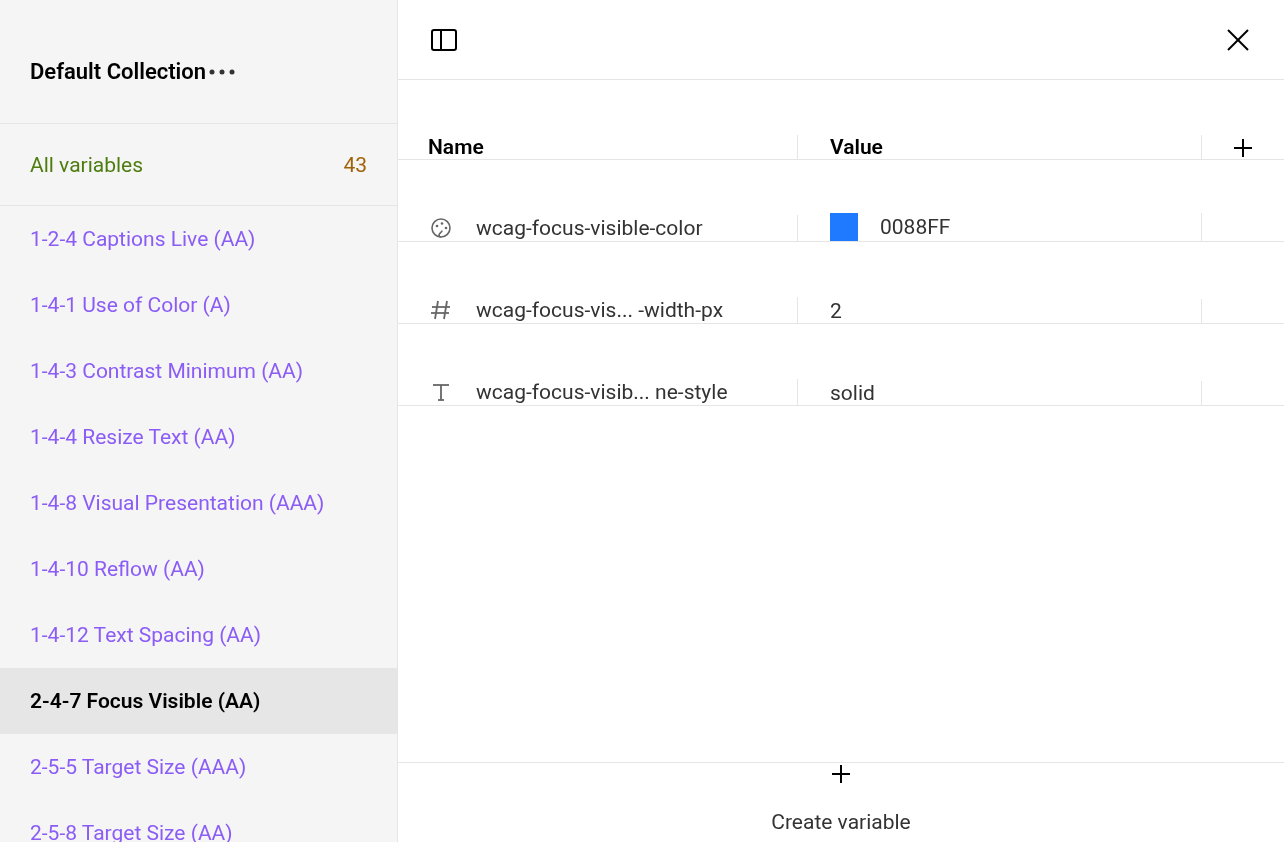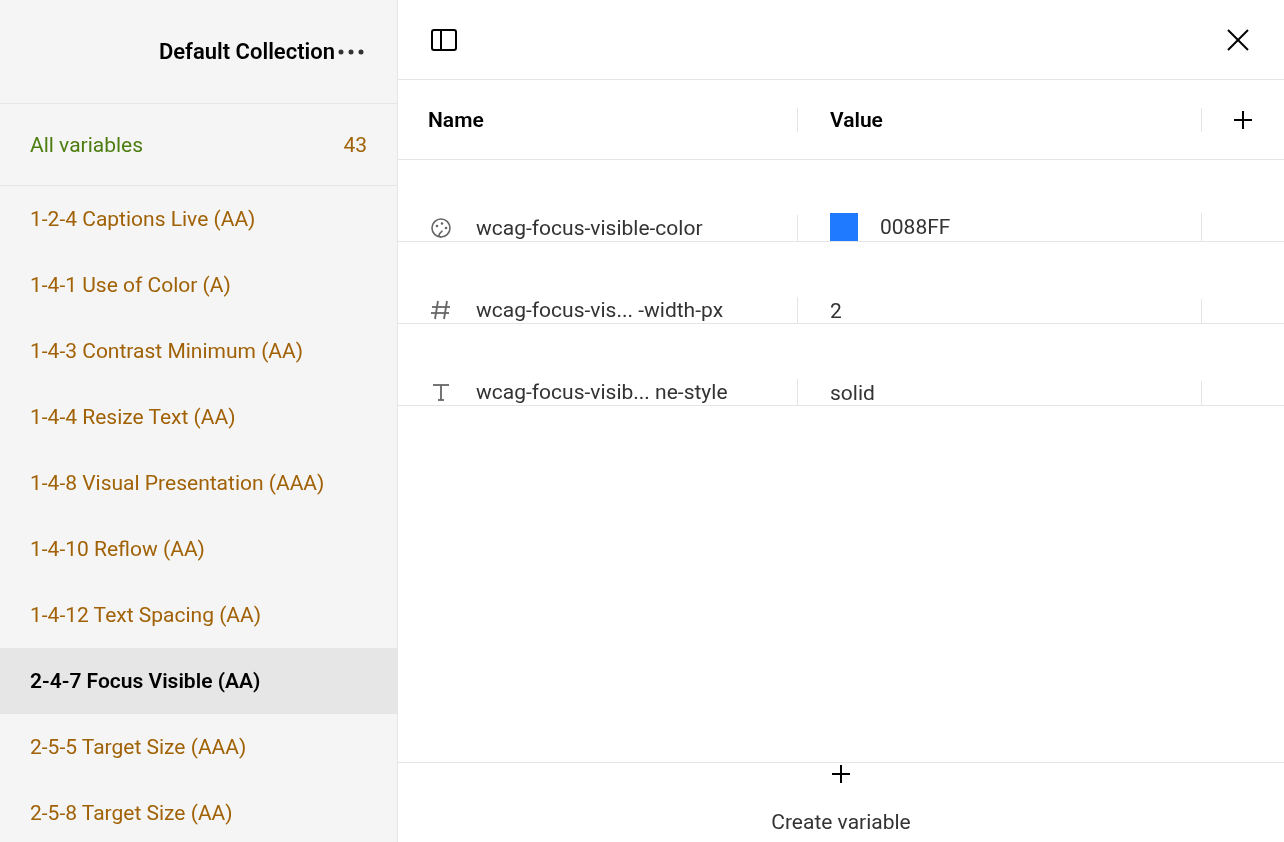--- a/index.html
+++ b/index.html
@@ -22,23 +22,24 @@
     background: #f5f5f5;
     border-right: 1px solid #e5e5e5;
     display: flex;
     flex-direction: column;
     flex: 0 0 398px;
   }
   .sidebar-header {
     height: 104px;
     display: flex;
     align-items: center;
-    justify-content: flex-end;
-    padding: 0 30px;
-    border-bottom: 1px solid #e5e5e5;
+    justify-content: flex-start;
+    padding: 0 30px;
+    border-bottom: 1px solid #e5e5e5;
+    margin-top: 20px;
   }
   .collection-title {
     font-size: 22px;
     font-weight: 600;
   }
   .more-icon {
     display: flex;
     align-items: center;
     justify-content: center;
     width: 32px;
@@ -63,21 +64,21 @@
     flex: 1;
     overflow-y: auto;
   }
   .group-item {
     height: 66px;
     display: flex;
     align-items: center;
     padding: 0 30px;
     cursor: pointer;
     font-size: 21px;
-    color: #a16207;
+    color: #8b5cf6;
   }
   .group-item.selected {
     background: #e6e6e6;
     font-weight: 600;
     color: #000;
   }
 
   
   .main {
     flex: 1;
@@ -101,21 +102,21 @@
     width: 32px;
     height: 32px;
     cursor: pointer;
   }
   .panel-toggle svg, .close-btn svg { width: 30px; height: 30px; stroke: #000; }
 
   
   .col-header {
     height: 80px;
     display: flex;
-    align-items: center;
+    align-items: flex-end;
     border-bottom: 1px solid #e5e5e5;
   }
   .col-name {
     flex: 0 0 400px;
     display: flex;
     align-items: center;
     padding-left: 30px;
     font-size: 21px;
     font-weight: 600;
     border-right: 1px solid #e5e5e5;

